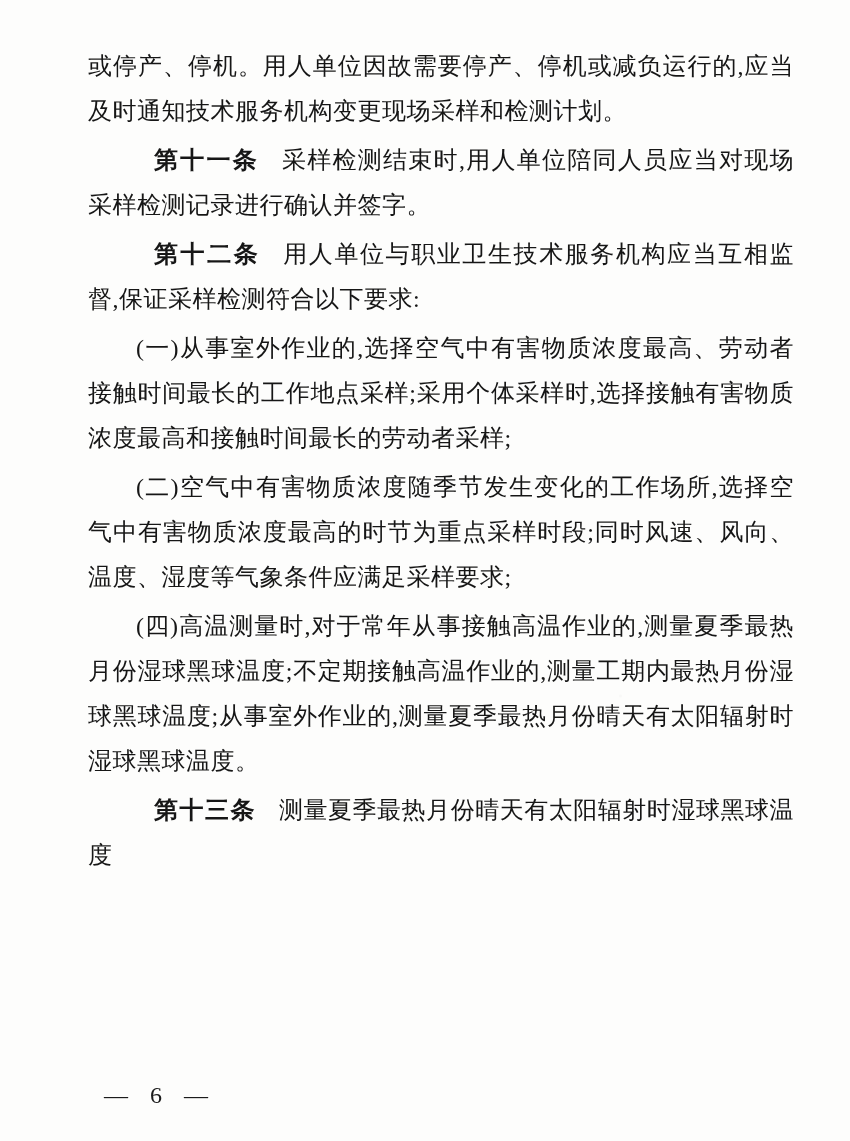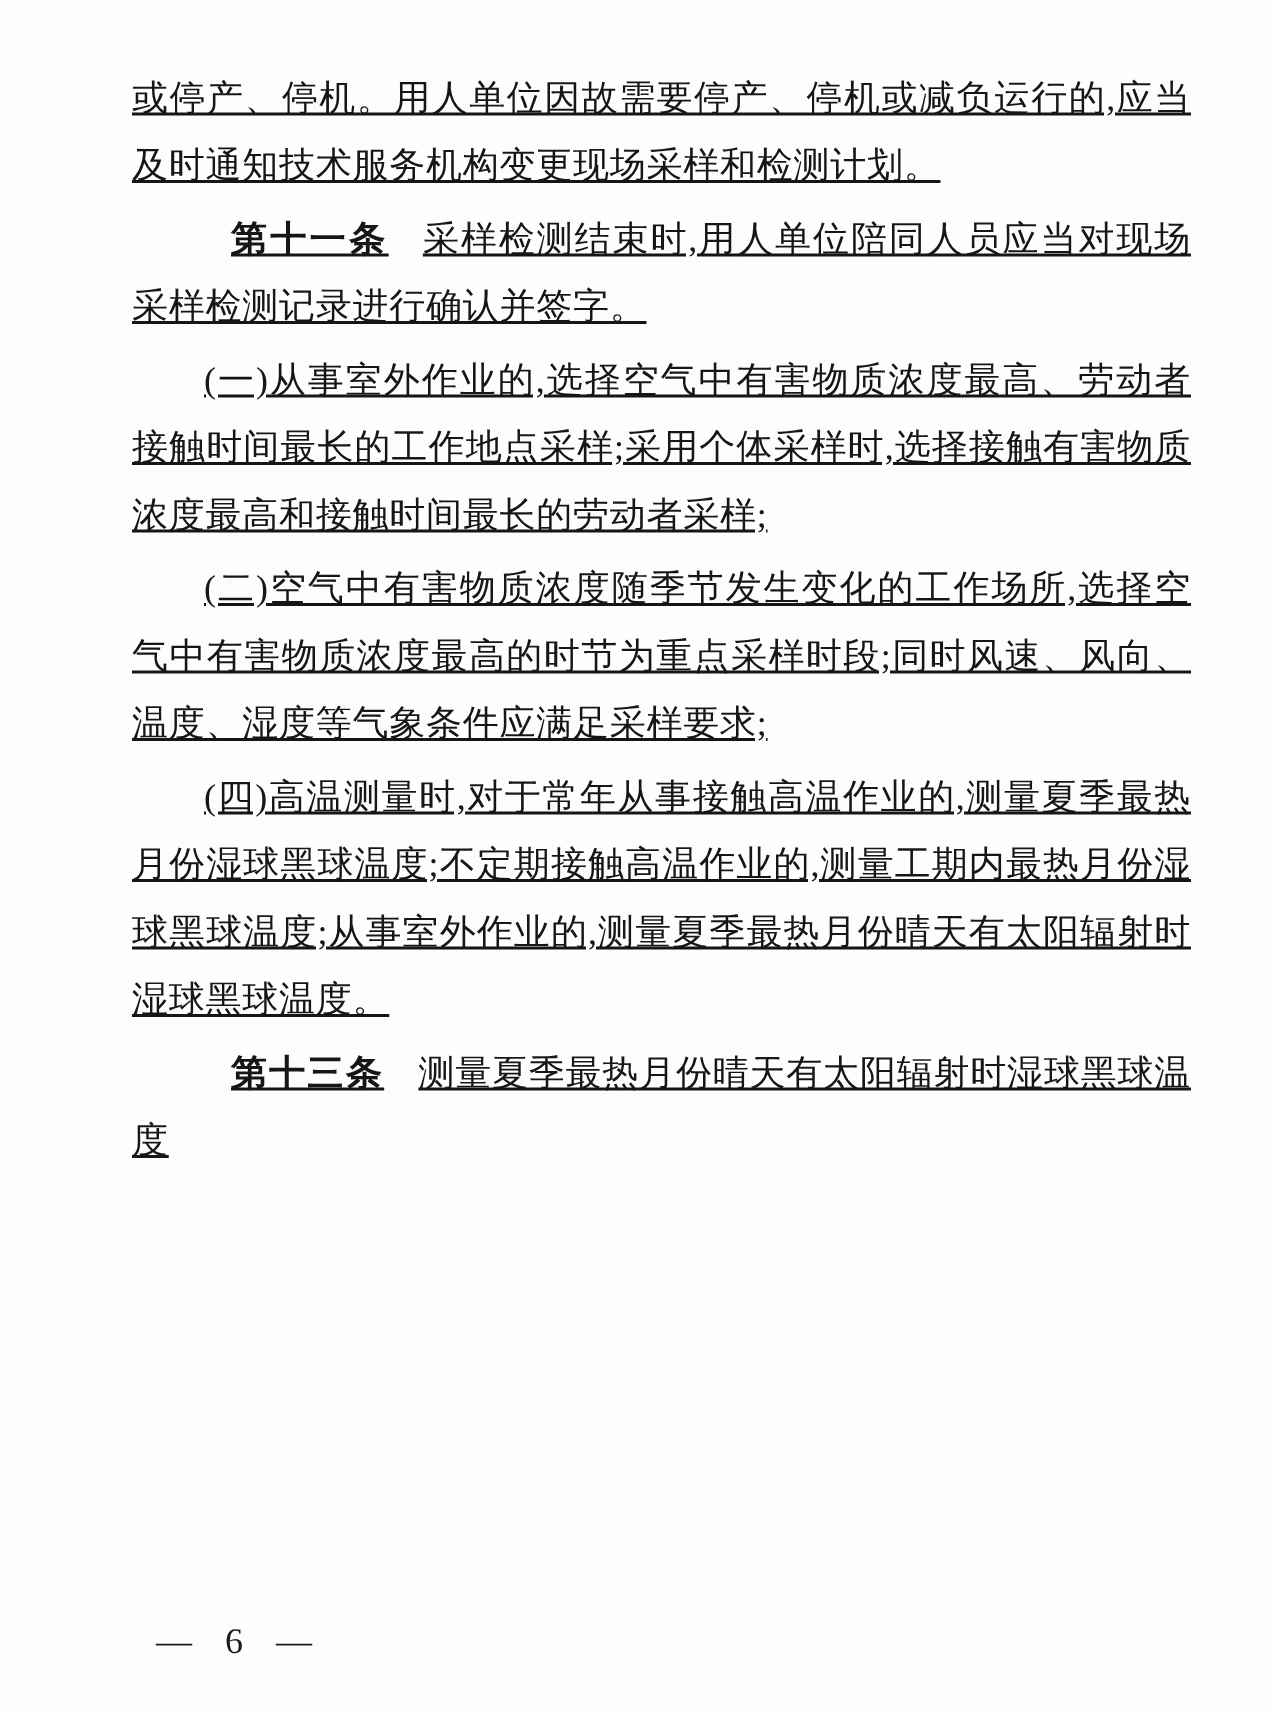--- a/index.html
+++ b/index.html
@@ -32,21 +32,20 @@
   }
   p.para {
     margin: 0 0 4px 0;
     font-size: 24px;
     line-height: 45px;
     letter-spacing: 0.5px;
     text-align: justify;
     text-justify: inter-ideograph;
     text-indent: 2em;
     word-break: break-all;
-    text-decoration: underline;
   }
   p.para.no-indent {
     text-indent: 0;
   }
   .article-no {
     font-weight: bold;
     padding-right: 0.95em;
     letter-spacing: 1.5px;
     margin-left: 18px;
   }
@@ -65,20 +64,21 @@
 
 <div class="page">
 
   <main class="text-block">
 
     <p class="para no-indent">或停产、停机。用人单位因故需要停产、停机或减负运行的,应当及时通知技术服务机构变更现场采样和检测计划。</p>
 
 
     <p class="para"><span class="article-no">第十一条</span><span>采样检测结束时,用人单位陪同人员应当对现场采样检测记录进行确认并签字。</span></p>
 
+    <p class="para"><span class="article-no">第十二条</span><span>用人单位与职业卫生技术服务机构应当互相监督,保证采样检测符合以下要求:</span></p>
 
     <p class="para">(一)从事室外作业的,选择空气中有害物质浓度最高、劳动者接触时间最长的工作地点采样;采用个体采样时,选择接触有害物质浓度最高和接触时间最长的劳动者采样;</p>
 
     <p class="para">(二)空气中有害物质浓度随季节发生变化的工作场所,选择空气中有害物质浓度最高的时节为重点采样时段;同时风速、风向、温度、湿度等气象条件应满足采样要求;</p>
 
 
     <p class="para">(四)高温测量时,对于常年从事接触高温作业的,测量夏季最热月份湿球黑球温度;不定期接触高温作业的,测量工期内最热月份湿球黑球温度;从事室外作业的,测量夏季最热月份晴天有太阳辐射时湿球黑球温度。</p>
 
     <p class="para"><span class="article-no">第十三条</span><span>测量夏季最热月份晴天有太阳辐射时湿球黑球温度</span></p>
 

